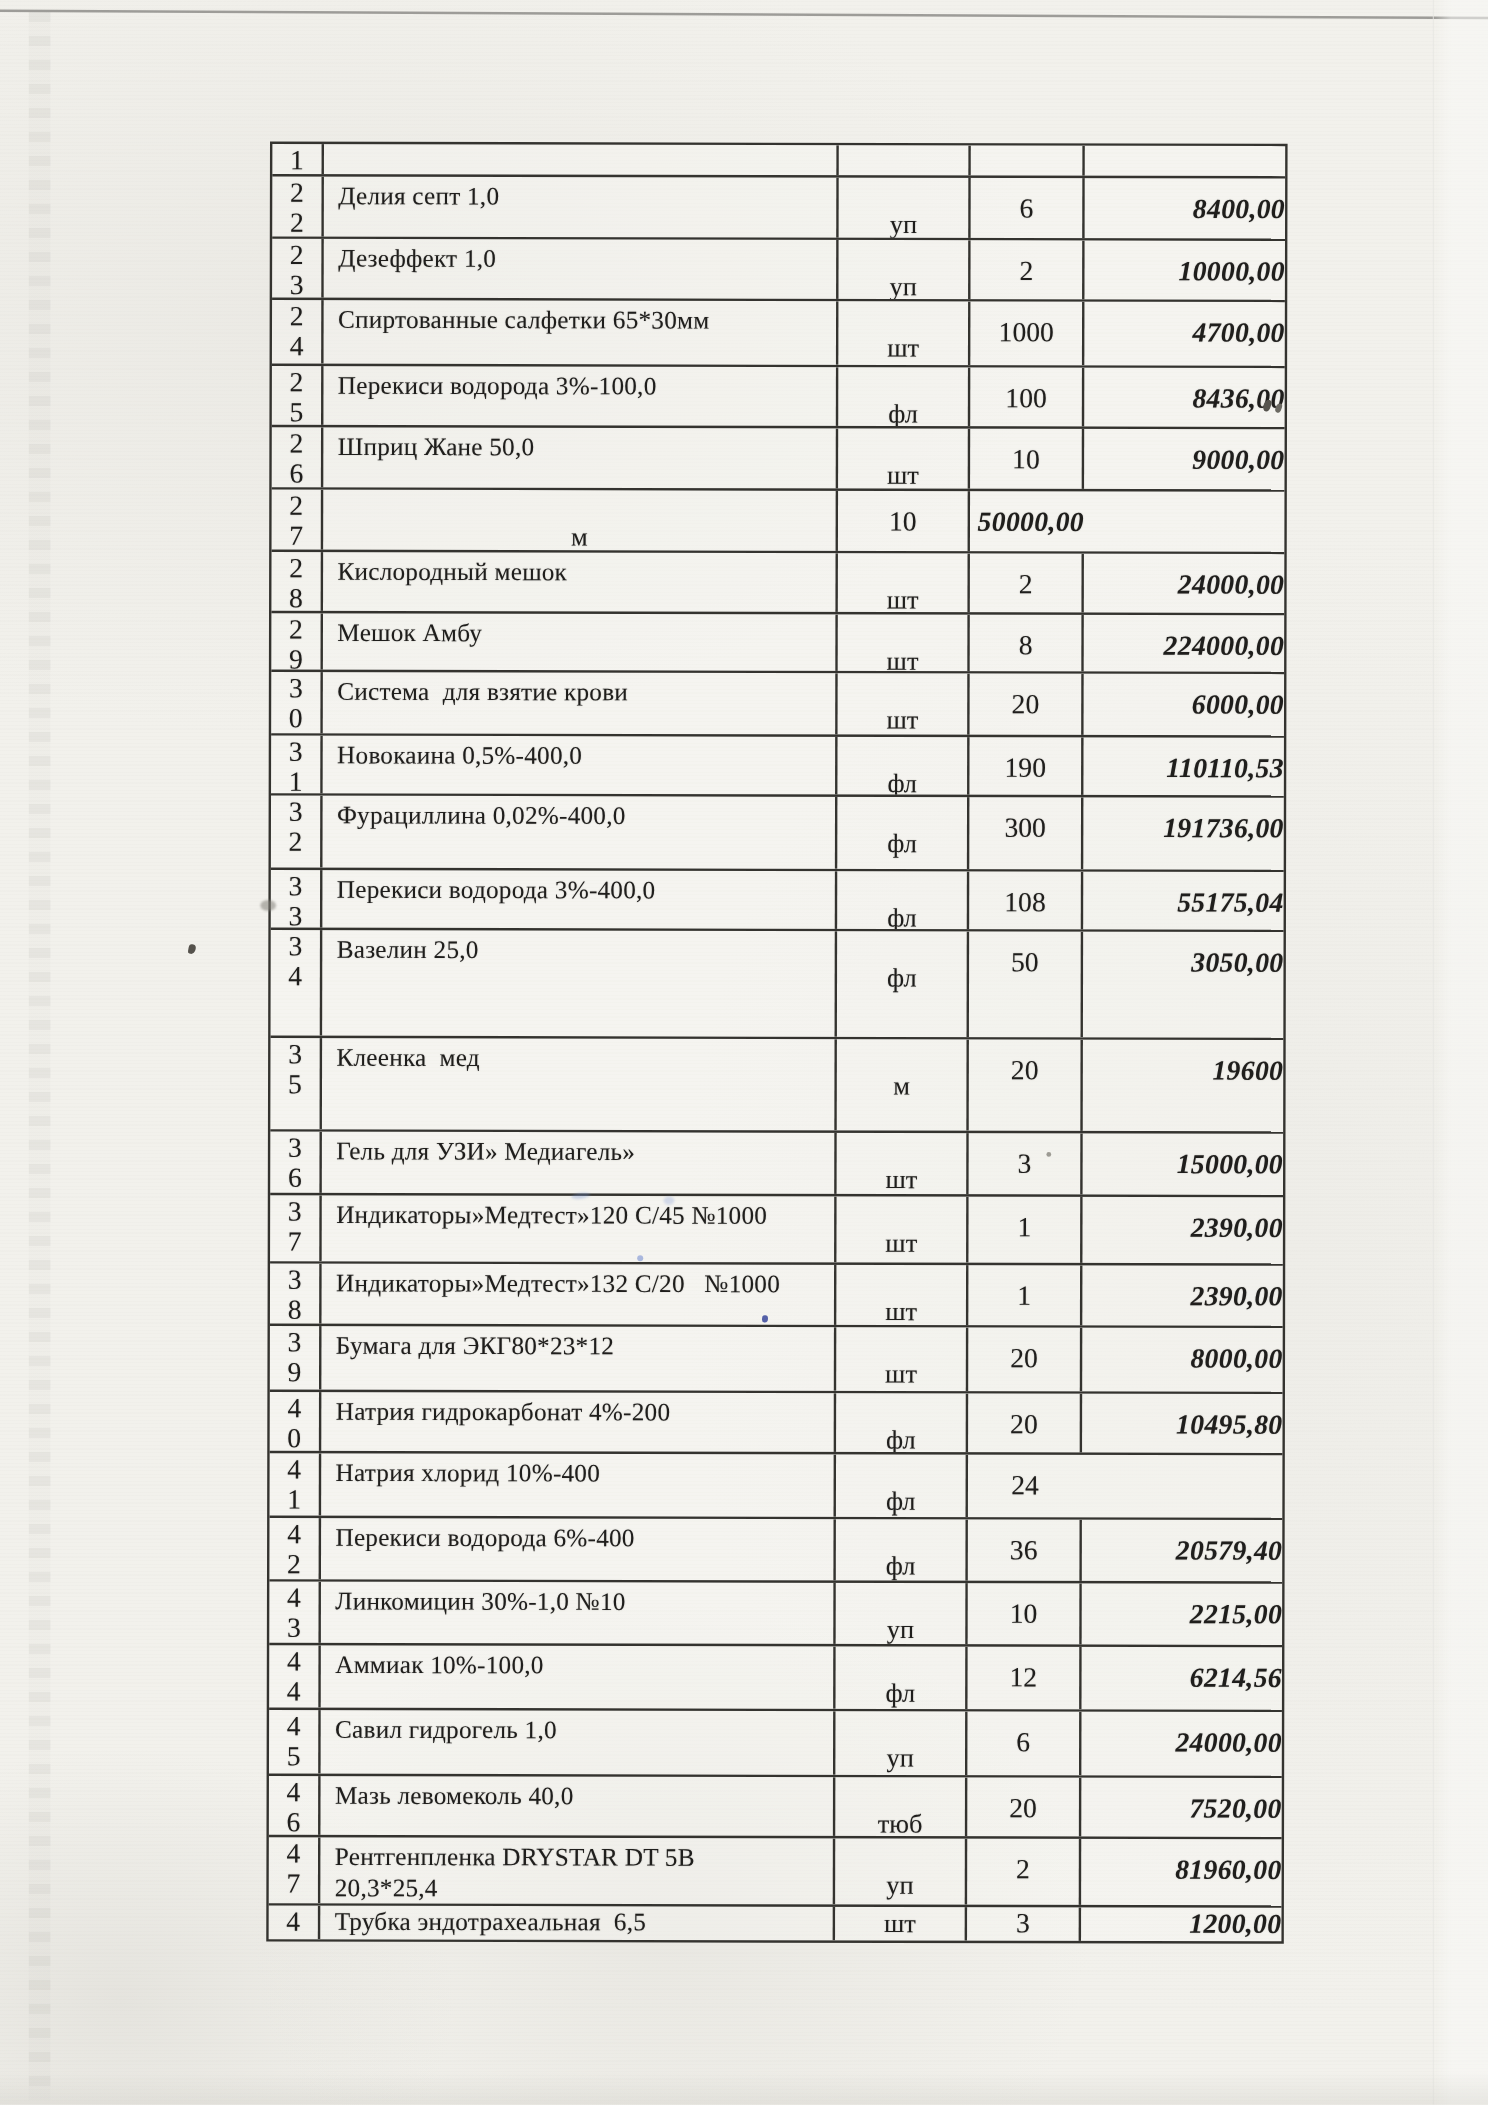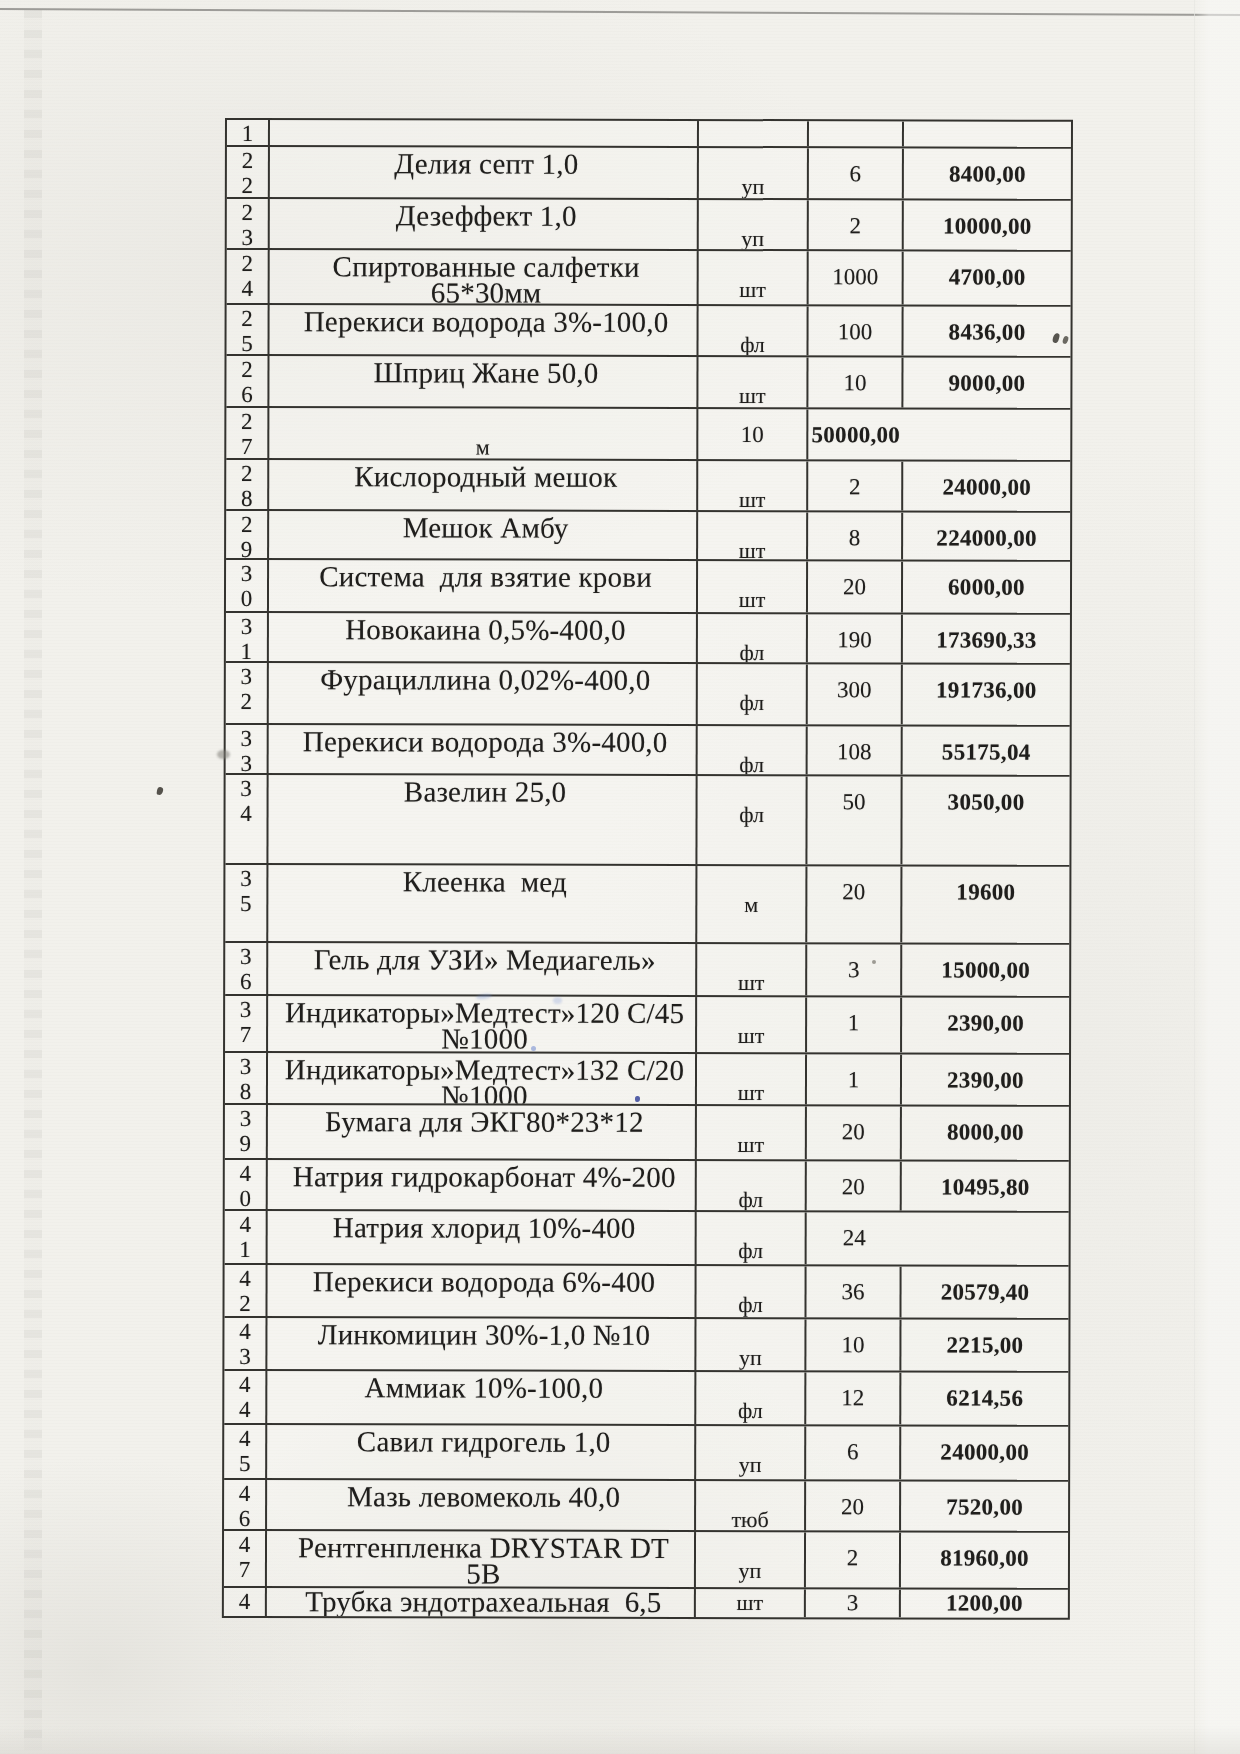--- a/index.html
+++ b/index.html
@@ -49,24 +49,24 @@
     display:grid;grid-template-columns:43px 429px 110px 95px 167px;
     box-sizing:border-box;border-bottom:2px solid #34332f;overflow:hidden;
   }
   .row:last-child{border-bottom:none;}
   .cell{
     box-sizing:border-box;border-right:2px solid #34332f;
     color:#1f1e1c;text-shadow:0 0 1px rgba(50,48,44,0.40);
   }
   .cell:last-child{border-right:none;}
   .no   {font-size:23px;line-height:25px;text-align:center;padding-top:1px;white-space:pre-line;}
-  .name {font-size:29px;line-height:26px;padding:3px 6px 0 12px;white-space:pre-wrap;letter-spacing:0.2px;text-align:center;}
+  .name {font-size:21px;line-height:26px;padding:3px 6px 0 12px;white-space:pre-wrap;letter-spacing:0.2px;}
   .unit {font-size:22px;text-align:center;padding-top:26px;}
   .qty  {font-size:23px;text-align:center;padding-top:13px;}
-  .price{font-size:23px;font-weight:700;text-align:center;padding-top:13px;letter-spacing:0.3px;}
+  .price{font-size:23px;font-weight:700;font-style:italic;text-align:right;padding-top:13px;letter-spacing:0.3px;}
   .row.tight .unit,.row.tight .qty,.row.tight .price{padding-top:1px;}
   .row.tight .name{padding-top:0;}
 
   
   .speck{position:absolute;pointer-events:none;}
   #sp1 {left:1053px;top:333px;width:6px;height:10px;background:#57554f;border-radius:60% 40% 50% 50%;transform:rotate(15deg);}
   #sp1b{left:1063px;top:336px;width:5px;height:8px;background:#6b6962;border-radius:60% 40% 50% 50%;transform:rotate(18deg);}
   #sp2 {left:157px;top:787px;width:6px;height:8px;background:#55524c;border-radius:50% 50% 70% 30%;transform:rotate(10deg);}
   #sp3 {left:217px;top:750px;width:13px;height:9px;background:rgba(130,127,120,0.55);border-radius:50%;filter:blur(1px);}
   #sp4 {left:476px;top:994px;width:16px;height:5px;background:rgba(110,140,210,0.30);border-radius:50%;filter:blur(1px);transform:rotate(-8deg);}
@@ -162,21 +162,21 @@
       <div class="cell unit">шт</div>
       <div class="cell qty">20</div>
       <div class="cell price">6000,00</div>
     </div>
     <div class="row" style="height: 50px;">
       <div class="cell no">3
 1</div>
       <div class="cell name">Новокаина 0,5%-400,0</div>
       <div class="cell unit">фл</div>
       <div class="cell qty">190</div>
-      <div class="cell price">173690,33</div>
+      <div class="cell price">110110,53</div>
     </div>
     <div class="row" style="height: 62px;">
       <div class="cell no">3
 2</div>
       <div class="cell name">Фурациллина 0,02%-400,0</div>
       <div class="cell unit">фл</div>
       <div class="cell qty">300</div>
       <div class="cell price">191736,00</div>
     </div>
     <div class="row" style="height: 50px;">

